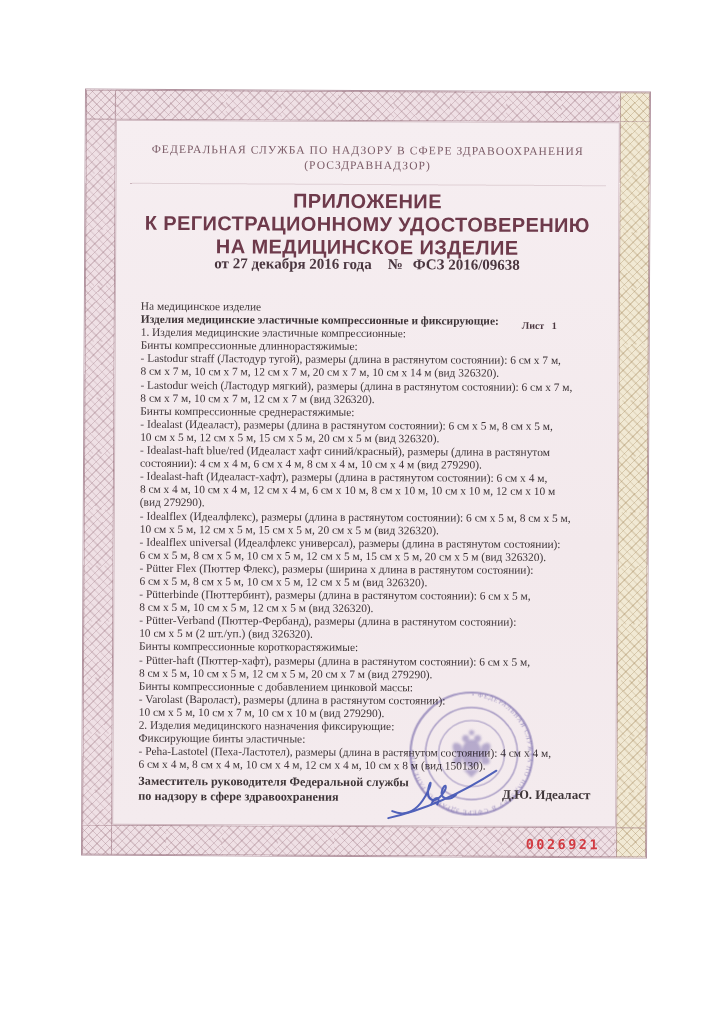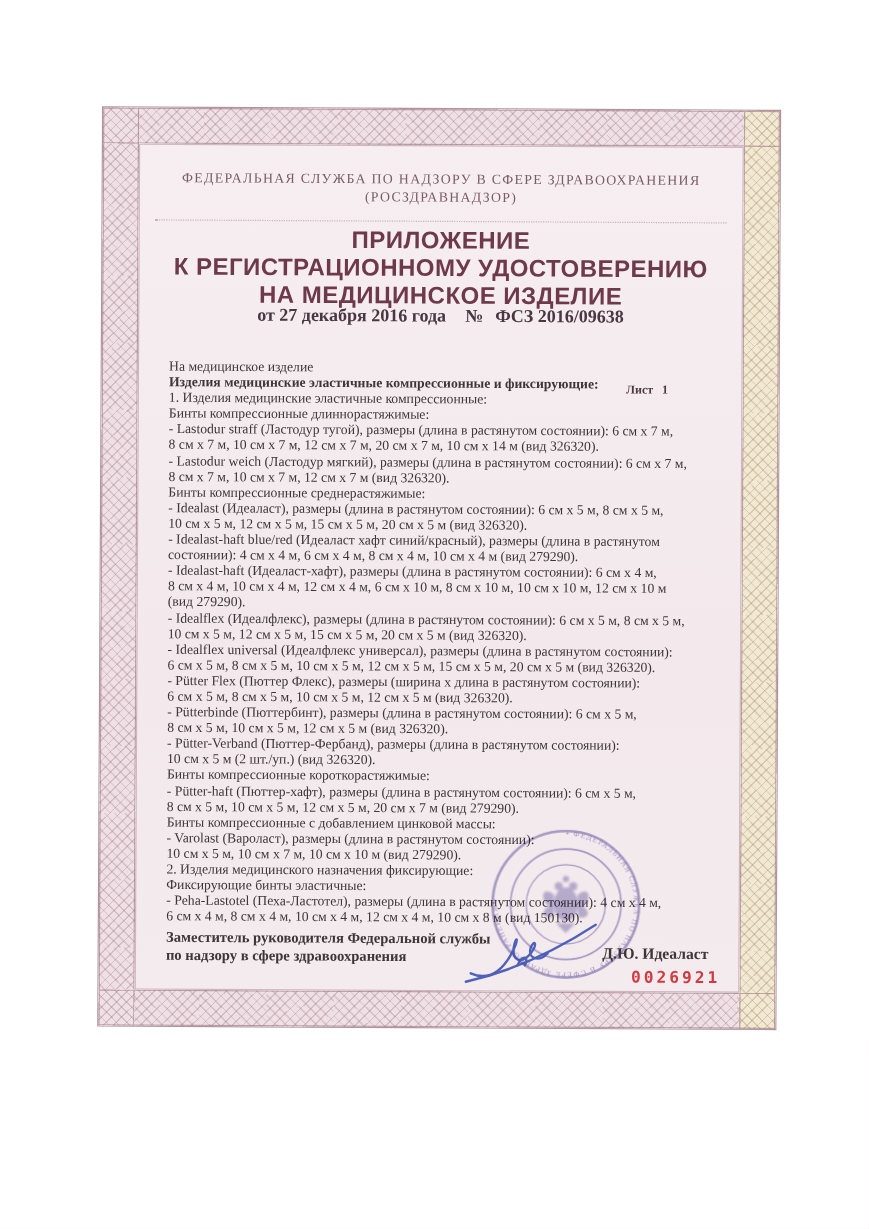--- a/index.html
+++ b/index.html
@@ -61,21 +61,21 @@
        line-height:23px;letter-spacing:0.4px;}
   .dateline{position:absolute;left:0;right:0;top:135px;text-align:center;color:#4b3740;
        font-size:15px;font-weight:bold;}
   .dateline .gap{display:inline-block;width:16px;}
   .sheet{position:absolute;top:158px;right:62px;color:#4b3740;font-size:10px;font-weight:bold;word-spacing:5px;margin-top:40px;}
   .bodytxt{position:absolute;left:26px;right:8px;top:180px;color:#3e3538;font-size:11.4px;line-height:13.1px;}
   .bline{white-space:nowrap;}
   .bline.bold{font-weight:bold;}
   .sigblock{position:absolute;left:26px;top:654px;color:#3e3538;font-size:12.2px;font-weight:bold;line-height:15px;}
   .signame{position:absolute;top:665px;right:26px;color:#3e3538;font-size:13px;font-weight:bold;}
-  .formnum{position:absolute;top:685px;right:16px;color:#d23a41;
+  .formnum{position:absolute;top:714px;right:16px;color:#d23a41;
        font-family:"DejaVu Sans Mono", monospace;font-size:13.5px;font-weight:bold;letter-spacing:2.5px;}
   .stamp{position:absolute;left:287px;top:560px;width:144px;height:144px;opacity:.82;mix-blend-mode:multiply;}
   .handsig{position:absolute;left:272px;top:636px;width:118px;height:66px;}
 </style>
 </head>
 <body>
 
 <div class="screen">
   <div class="certificate">
     <div class="band mauve b-top"></div>

